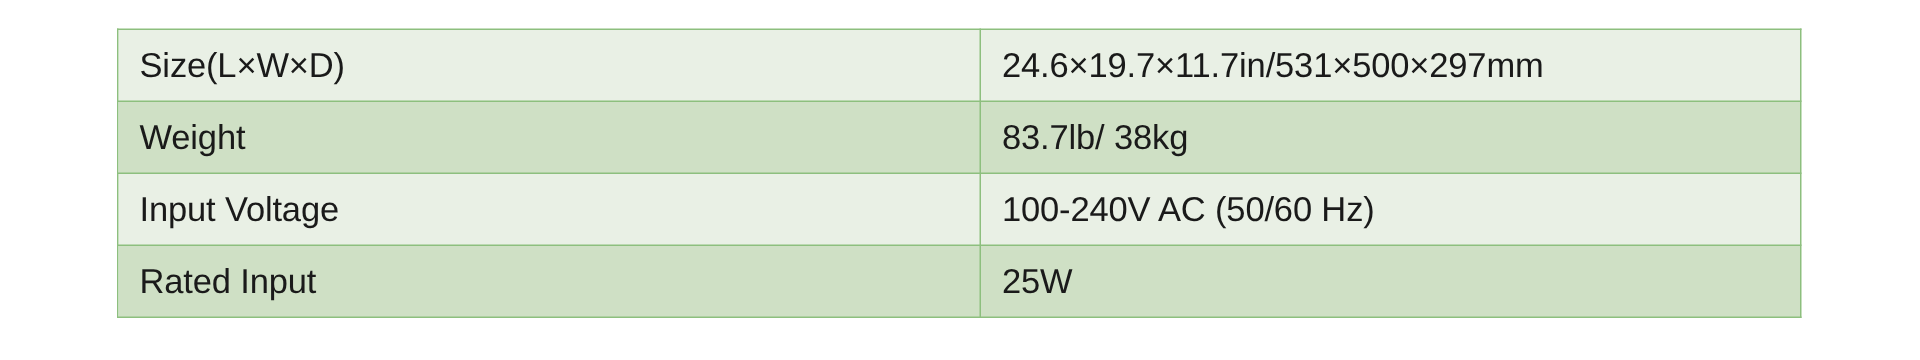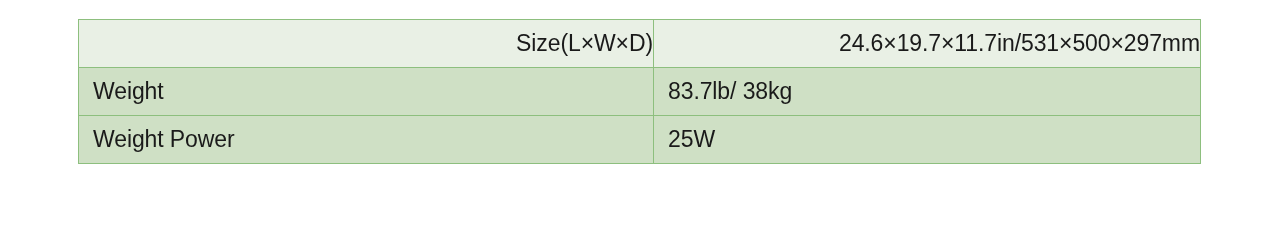--- a/index.html
+++ b/index.html
@@ -43,21 +43,20 @@
     overflow: hidden;
     letter-spacing: -0.1px;
   }
 
   table.spec-table td.col-label {
     width: 560px;
   }
 
   table.spec-table tr.row-light td {
     background: #e9f0e5;
-    text-align: right;
   }
 
   table.spec-table tr.row-dark td {
     background: #cfe0c5;
     margin-left: 48px;
   }
 </style>
 </head>
 <body>
 
@@ -68,21 +67,25 @@
       <tr class="row-light">
         <td class="col-label">Size(L×W×D)</td>
         <td class="col-value">24.6×19.7×11.7in/531×500×297mm</td>
       </tr>
 
       <tr class="row-dark">
         <td class="col-label">Weight</td>
         <td class="col-value">83.7lb/ 38kg</td>
       </tr>
 
+      <tr class="row-light">
+        <td class="col-label">Input Voltage</td>
+        <td class="col-value">100-240V AC (50/60 Hz)</td>
+      </tr>
 
       <tr class="row-dark">
-        <td class="col-label">Weight Power</td>
+        <td class="col-label">Rated Input</td>
         <td class="col-value">25W</td>
       </tr>
 
     </tbody>
   </table>
 </div>
 
 </body></html>

